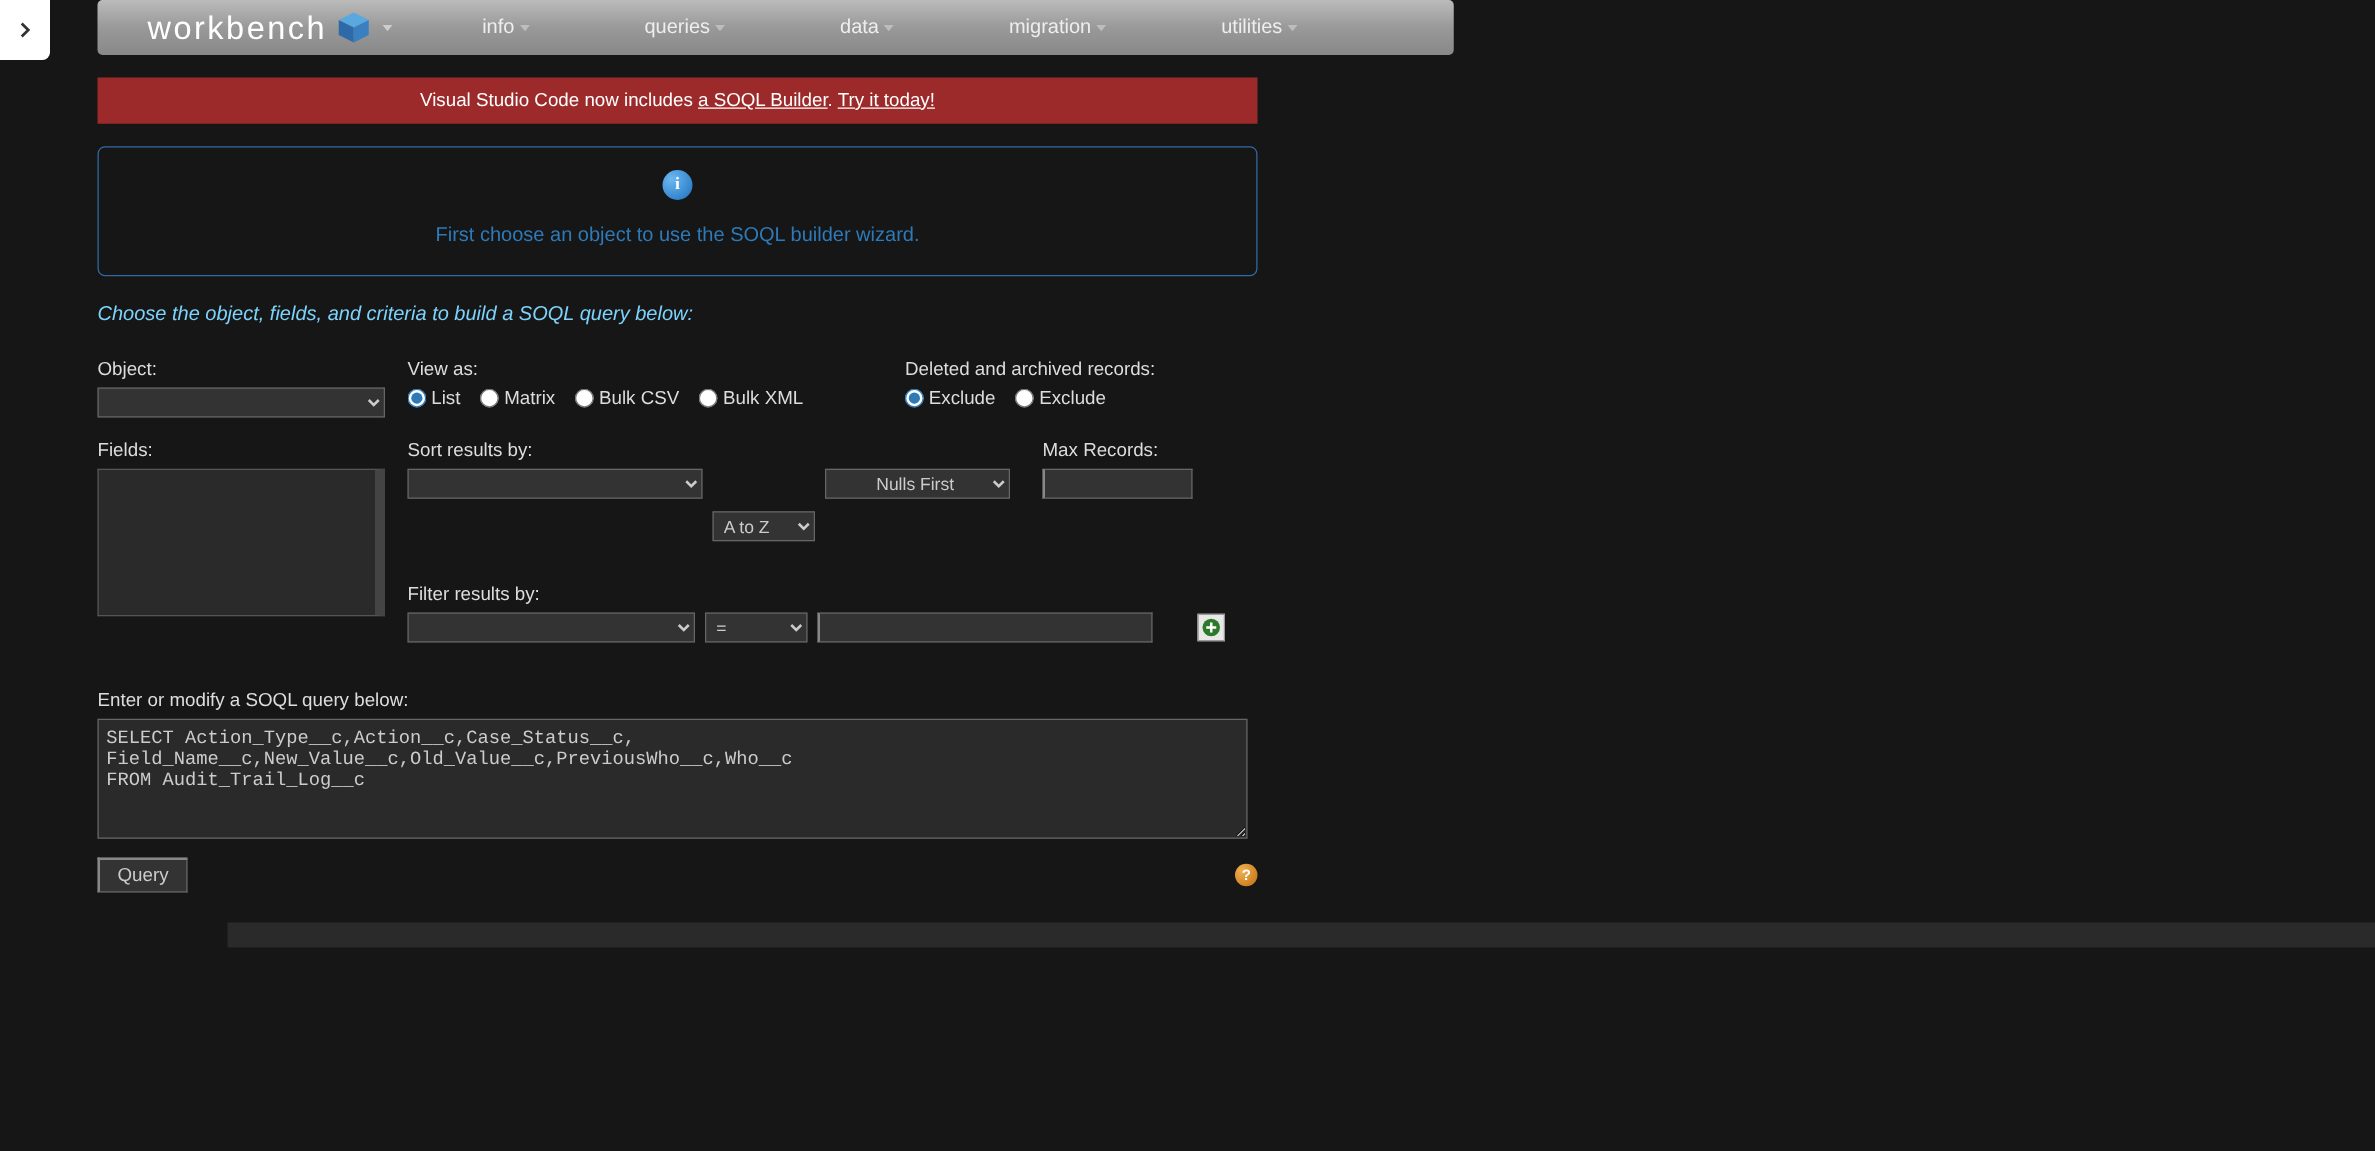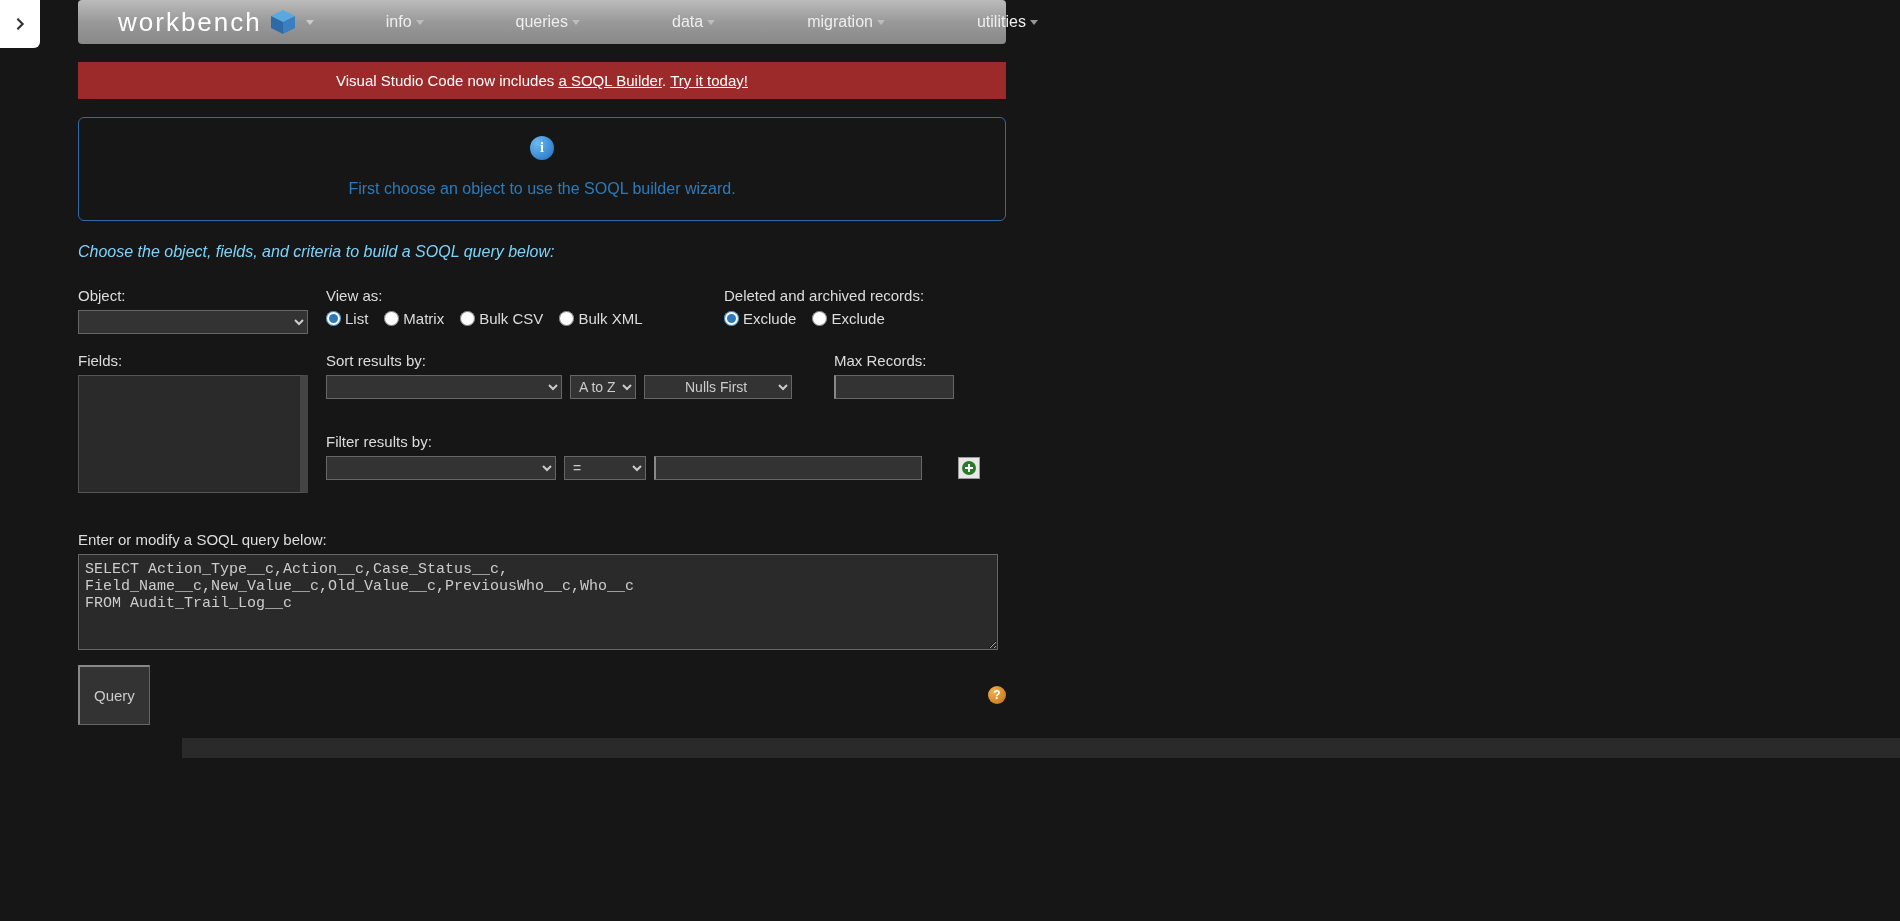--- a/index.html
+++ b/index.html
@@ -1,21 +1,21 @@
 <!DOCTYPE html>
 <html><head>
 <meta charset="utf-8">
 <style>
 * { box-sizing: border-box; margin: 0; padding: 0; }
 body { background: #161616; font-family: Verdana, Arial, sans-serif; font-size: 14px; color: #ccc; width: 1900px; height: 921px; overflow: hidden; }
 .outer { display: flex; }
 .side-tab { width: 40px; height: 48px; background: #fff; border-radius: 0 0 6px 0; display: flex; align-items: center; justify-content: center; cursor: pointer; }
 .side-tab svg { width: 14px; height: 14px; }
 .main-area { flex: 1; padding-left: 38px; }
-.topnav { width: 928px; height: 44px; background: linear-gradient(#bbb, #999 50%, #888); border-radius: 4px; display: flex; align-items: center; padding-left: 40px; }
+.topnav { width: 1085px; height: 44px; background: linear-gradient(#bbb, #999 50%, #888); border-radius: 4px; display: flex; align-items: center; padding-left: 40px; }
 .brand { display: flex; align-items: center; gap: 6px; margin-right: 40px; }
 .brand-text { font-family: "Gill Sans", "Segoe UI", sans-serif; font-size: 26px; color: #fff; letter-spacing: 2px; }
 .cube { width: 30px; height: 30px; }
 .brand-dd { margin-left: 2px; }
 .nav-items { display: flex; gap: 60px; }
 .nav-item { color: #eee; font-family: Verdana, sans-serif; font-size: 16px; display: flex; align-items: center; gap: 4px; cursor: pointer; padding-left: 32px; }
 .nav-item .dd { opacity: 0.7; }
 .page-head { width: 928px; display: flex; justify-content: space-between; align-items: baseline; margin-top: 12px; }
 .page-title { color: #2e7ab8; font-size: 24px; font-weight: bold; font-family: Verdana, sans-serif; }
 .user-line { color: #bbb; font-size: 14px; font-family: Verdana, sans-serif; letter-spacing: 0.5px; }
@@ -31,33 +31,33 @@
 .col3 { flex: 1; }
 .lbl { color: #ddd; font-size: 15px; margin-bottom: 6px; display: block; }
 .sel { background: #333; border: 1px solid #666; color: #ccc; font-size: 14px; height: 24px; padding: 0 4px; }
 .sel-obj { width: 230px; }
 .multi { width: 230px; height: 118px; background: #2a2a2a; border: 1px solid #555; border-right: 8px solid #444; }
 .radio-row { display: flex; align-items: center; gap: 6px; flex-wrap: wrap; }
 .radio-row label { color: #ddd; font-size: 15px; margin-right: 10px; display: inline-flex; align-items: center; gap: 4px; }
 input[type=radio] { accent-color: #2e7ab8; width: 15px; height: 15px; }
 .sort-row { display: flex; gap: 8px; margin-bottom: 6px; }
 .sel-sort1 { width: 236px; }
-.sel-sort2 { width: 66px; }
+.sel-sort2 { width: 82px; margin-top: 34px; }
 .sel-sort3 { width: 148px; padding-left: 36px; }
 .txt { background: #333; border: 1px solid #666; border-left: 2px solid #888; color: #ccc; height: 24px; width: 120px; padding: 0 4px; }
 .filter-row { display: flex; gap: 8px; align-items: center; }
 .sel-f1 { width: 230px; }
 .sel-f2 { width: 82px; }
 .txt-f { width: 268px; }
 .add-btn { width: 22px; height: 22px; background: #e8e8e8; border: 1px solid #999; display: inline-flex; align-items: center; justify-content: center; cursor: pointer; margin-left: 28px; }
 .add-btn svg { width: 16px; height: 16px; }
 .spacer-row { height: 38px; }
 .query-area { width: 920px; height: 96px; background: #2a2a2a; border: 1px solid #666; color: #ccc; font-family: "Courier New", monospace; font-size: 15px; padding: 6px; resize: both; }
 .submit-row { width: 928px; display: flex; justify-content: space-between; align-items: center; margin-top: 12px; }
-.query-btn { background: #333; border: 1px solid #666; border-left: 2px solid #888; border-top: 2px solid #888; color: #ccc; padding: 20px 14px; font-size: 15px; cursor: pointer; }
+.query-btn { background: #333; border: 1px solid #666; border-left: 2px solid #888; border-top: 2px solid #888; color: #ccc; padding: 4px 14px; font-size: 15px; cursor: pointer; }
 .help-icon { width: 18px; height: 18px; background: radial-gradient(circle at 30% 30%, #f0b050, #c07010); border-radius: 50%; display: inline-flex; align-items: center; justify-content: center; color: #fff; font-weight: bold; font-size: 12px; cursor: pointer; }
 .footer-bar { position: absolute; left: 182px; top: 738px; width: 1718px; height: 20px; background: #2a2a2a; }
 .dd-icon { width: 0; height: 0; border-left: 4px solid transparent; border-right: 4px solid transparent; border-top: 5px solid #ccc; display: inline-block; }
 </style>
 </head>
 <body>
 
 <div class="outer">
   <div class="side-tab">
     <svg viewBox="0 0 16 16">

